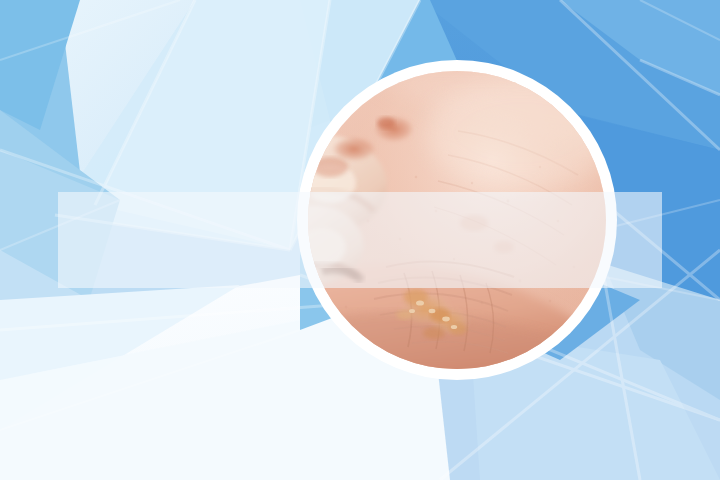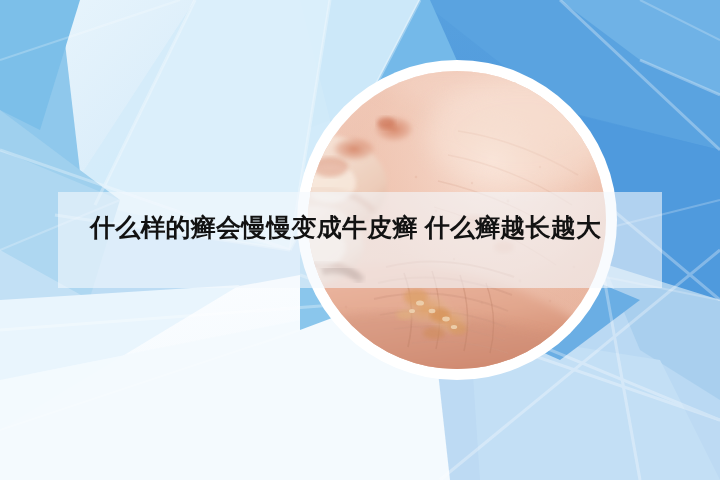--- a/index.html
+++ b/index.html
@@ -289,15 +289,14 @@
             <circle cx="38" cy="236" r="1.2"></circle>
         </g>
 
         <ellipse cx="214" cy="62" rx="96" ry="56" fill="#fbeadf" opacity="0.40" filter="url(#blurL)"></ellipse>
       </svg>
     </div>
   </div>
 
   <div id="caption-panel"></div>
 
-  <div id="caption-text">什么样的癣会慢慢变成牛皮癣 什么癣越长越大</div>
 
 </div>
 
 </body></html>

